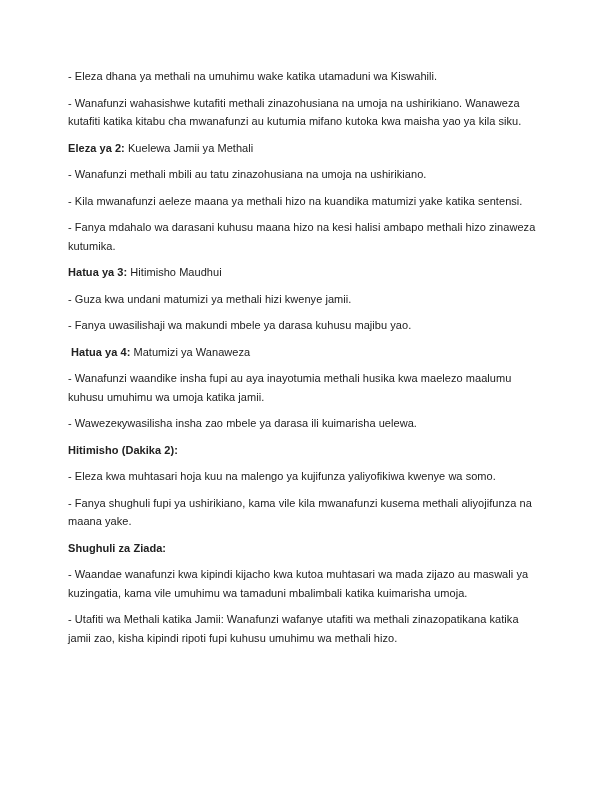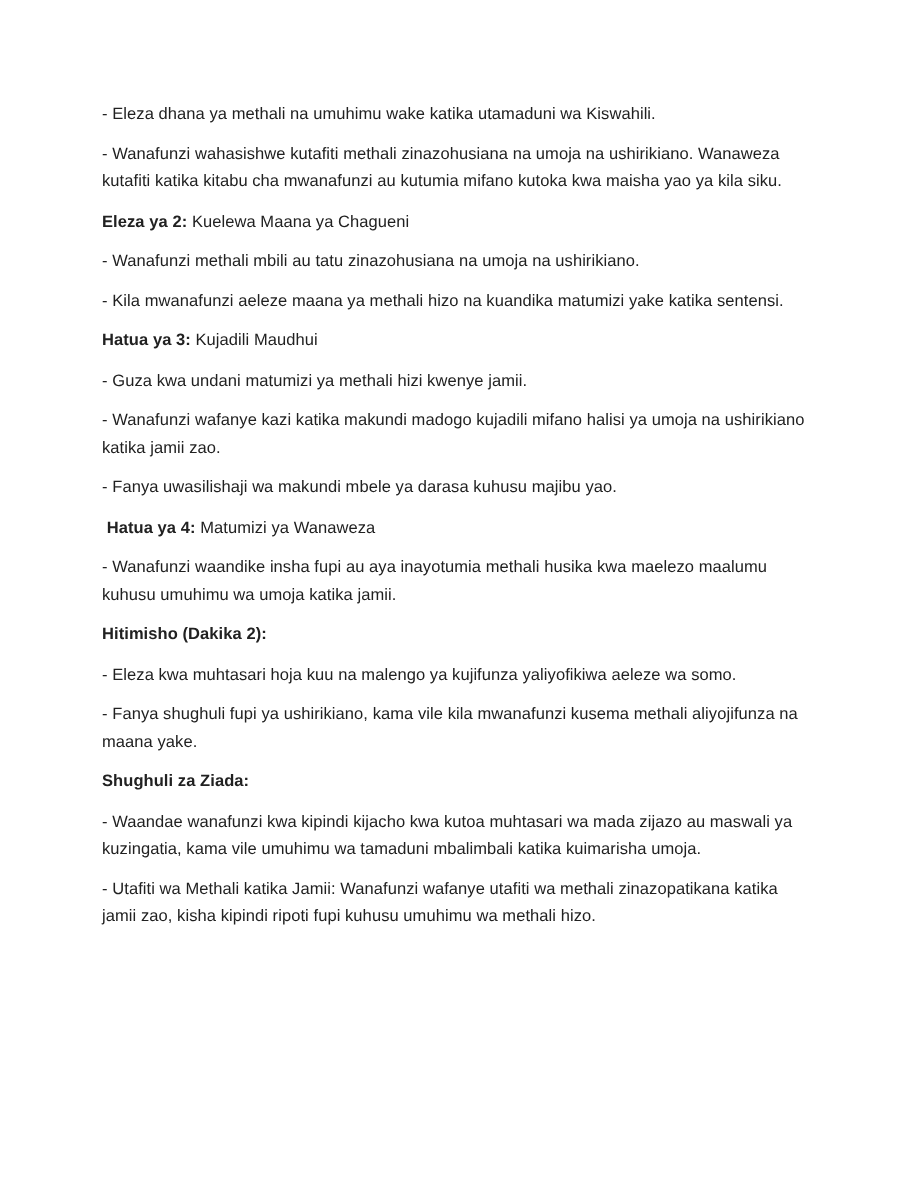--- a/index.html
+++ b/index.html
@@ -36,33 +36,34 @@
   }
 </style>
 </head>
 <body>
 
 <div class="page">
   <div class="content">
       <p class="para"><span class="">- Eleza dhana ya methali na umuhimu wake katika utamaduni wa Kiswahili.</span></p>
       <p class="para"><span class="">- Wanafunzi wahasishwe kutafiti methali zinazohusiana na umoja na ushirikiano. Wanaweza
 kutafiti katika kitabu cha mwanafunzi au kutumia mifano kutoka kwa maisha yao ya kila siku.</span></p>
-      <p class="para"><span class="b">Eleza ya 2:</span><span class=""> Kuelewa Maana ya Chagueni</span></p>
+      <p class="para"><span class="b">Eleza ya 2:</span><span class=""> Kuelewa Jamii ya Methali</span></p>
       <p class="para"><span class="">- Wanafunzi methali mbili au tatu zinazohusiana na umoja na ushirikiano.</span></p>
       <p class="para"><span class="">- Kila mwanafunzi aeleze maana ya methali hizo na kuandika matumizi yake katika sentensi.</span></p>
-      <p class="para"><span class="b">Hatua ya 3:</span><span class=""> Kujadili Maudhui</span></p>
+      <p class="para"><span class="">- Fanya mdahalo wa darasani kuhusu maana hizo na kesi halisi ambapo methali hizo zinaweza
+kutumika.</span></p>
+      <p class="para"><span class="b">Hatua ya 3:</span><span class=""> Hitimisho Maudhui</span></p>
       <p class="para"><span class="">- Guza kwa undani matumizi ya methali hizi kwenye jamii.</span></p>
-      <p class="para"><span class="">- Wanafunzi wafanye kazi katika makundi madogo kujadili mifano halisi ya umoja na ushirikiano
-katika jamii zao.</span></p>
       <p class="para"><span class="">- Fanya uwasilishaji wa makundi mbele ya darasa kuhusu majibu yao.</span></p>
       <p class="para"><span class="b"> Hatua ya 4:</span><span class=""> Matumizi ya Wanaweza</span></p>
       <p class="para"><span class="">- Wanafunzi waandike insha fupi au aya inayotumia methali husika kwa maelezo maalumu
 kuhusu umuhimu wa umoja katika jamii.</span></p>
+      <p class="para"><span class="">- Wawezeкywasilisha insha zao mbele ya darasa ili kuimarisha uelewa.</span></p>
       <p class="para"><span class="b">Hitimisho (Dakika 2):</span></p>
-      <p class="para"><span class="">- Eleza kwa muhtasari hoja kuu na malengo ya kujifunza yaliyofikiwa aeleze wa somo.</span></p>
+      <p class="para"><span class="">- Eleza kwa muhtasari hoja kuu na malengo ya kujifunza yaliyofikiwa kwenye wa somo.</span></p>
       <p class="para"><span class="">- Fanya shughuli fupi ya ushirikiano, kama vile kila mwanafunzi kusema methali aliyojifunza na
 maana yake.</span></p>
       <p class="para"><span class="b">Shughuli za Ziada:</span></p>
       <p class="para"><span class="">- Waandae wanafunzi kwa kipindi kijacho kwa kutoa muhtasari wa mada zijazo au maswali ya
 kuzingatia, kama vile umuhimu wa tamaduni mbalimbali katika kuimarisha umoja.</span></p>
       <p class="para"><span class="">- Utafiti wa Methali katika Jamii: Wanafunzi wafanye utafiti wa methali zinazopatikana katika
 jamii zao, kisha kipindi ripoti fupi kuhusu umuhimu wa methali hizo.</span></p>
     </div>
 </div>
 

